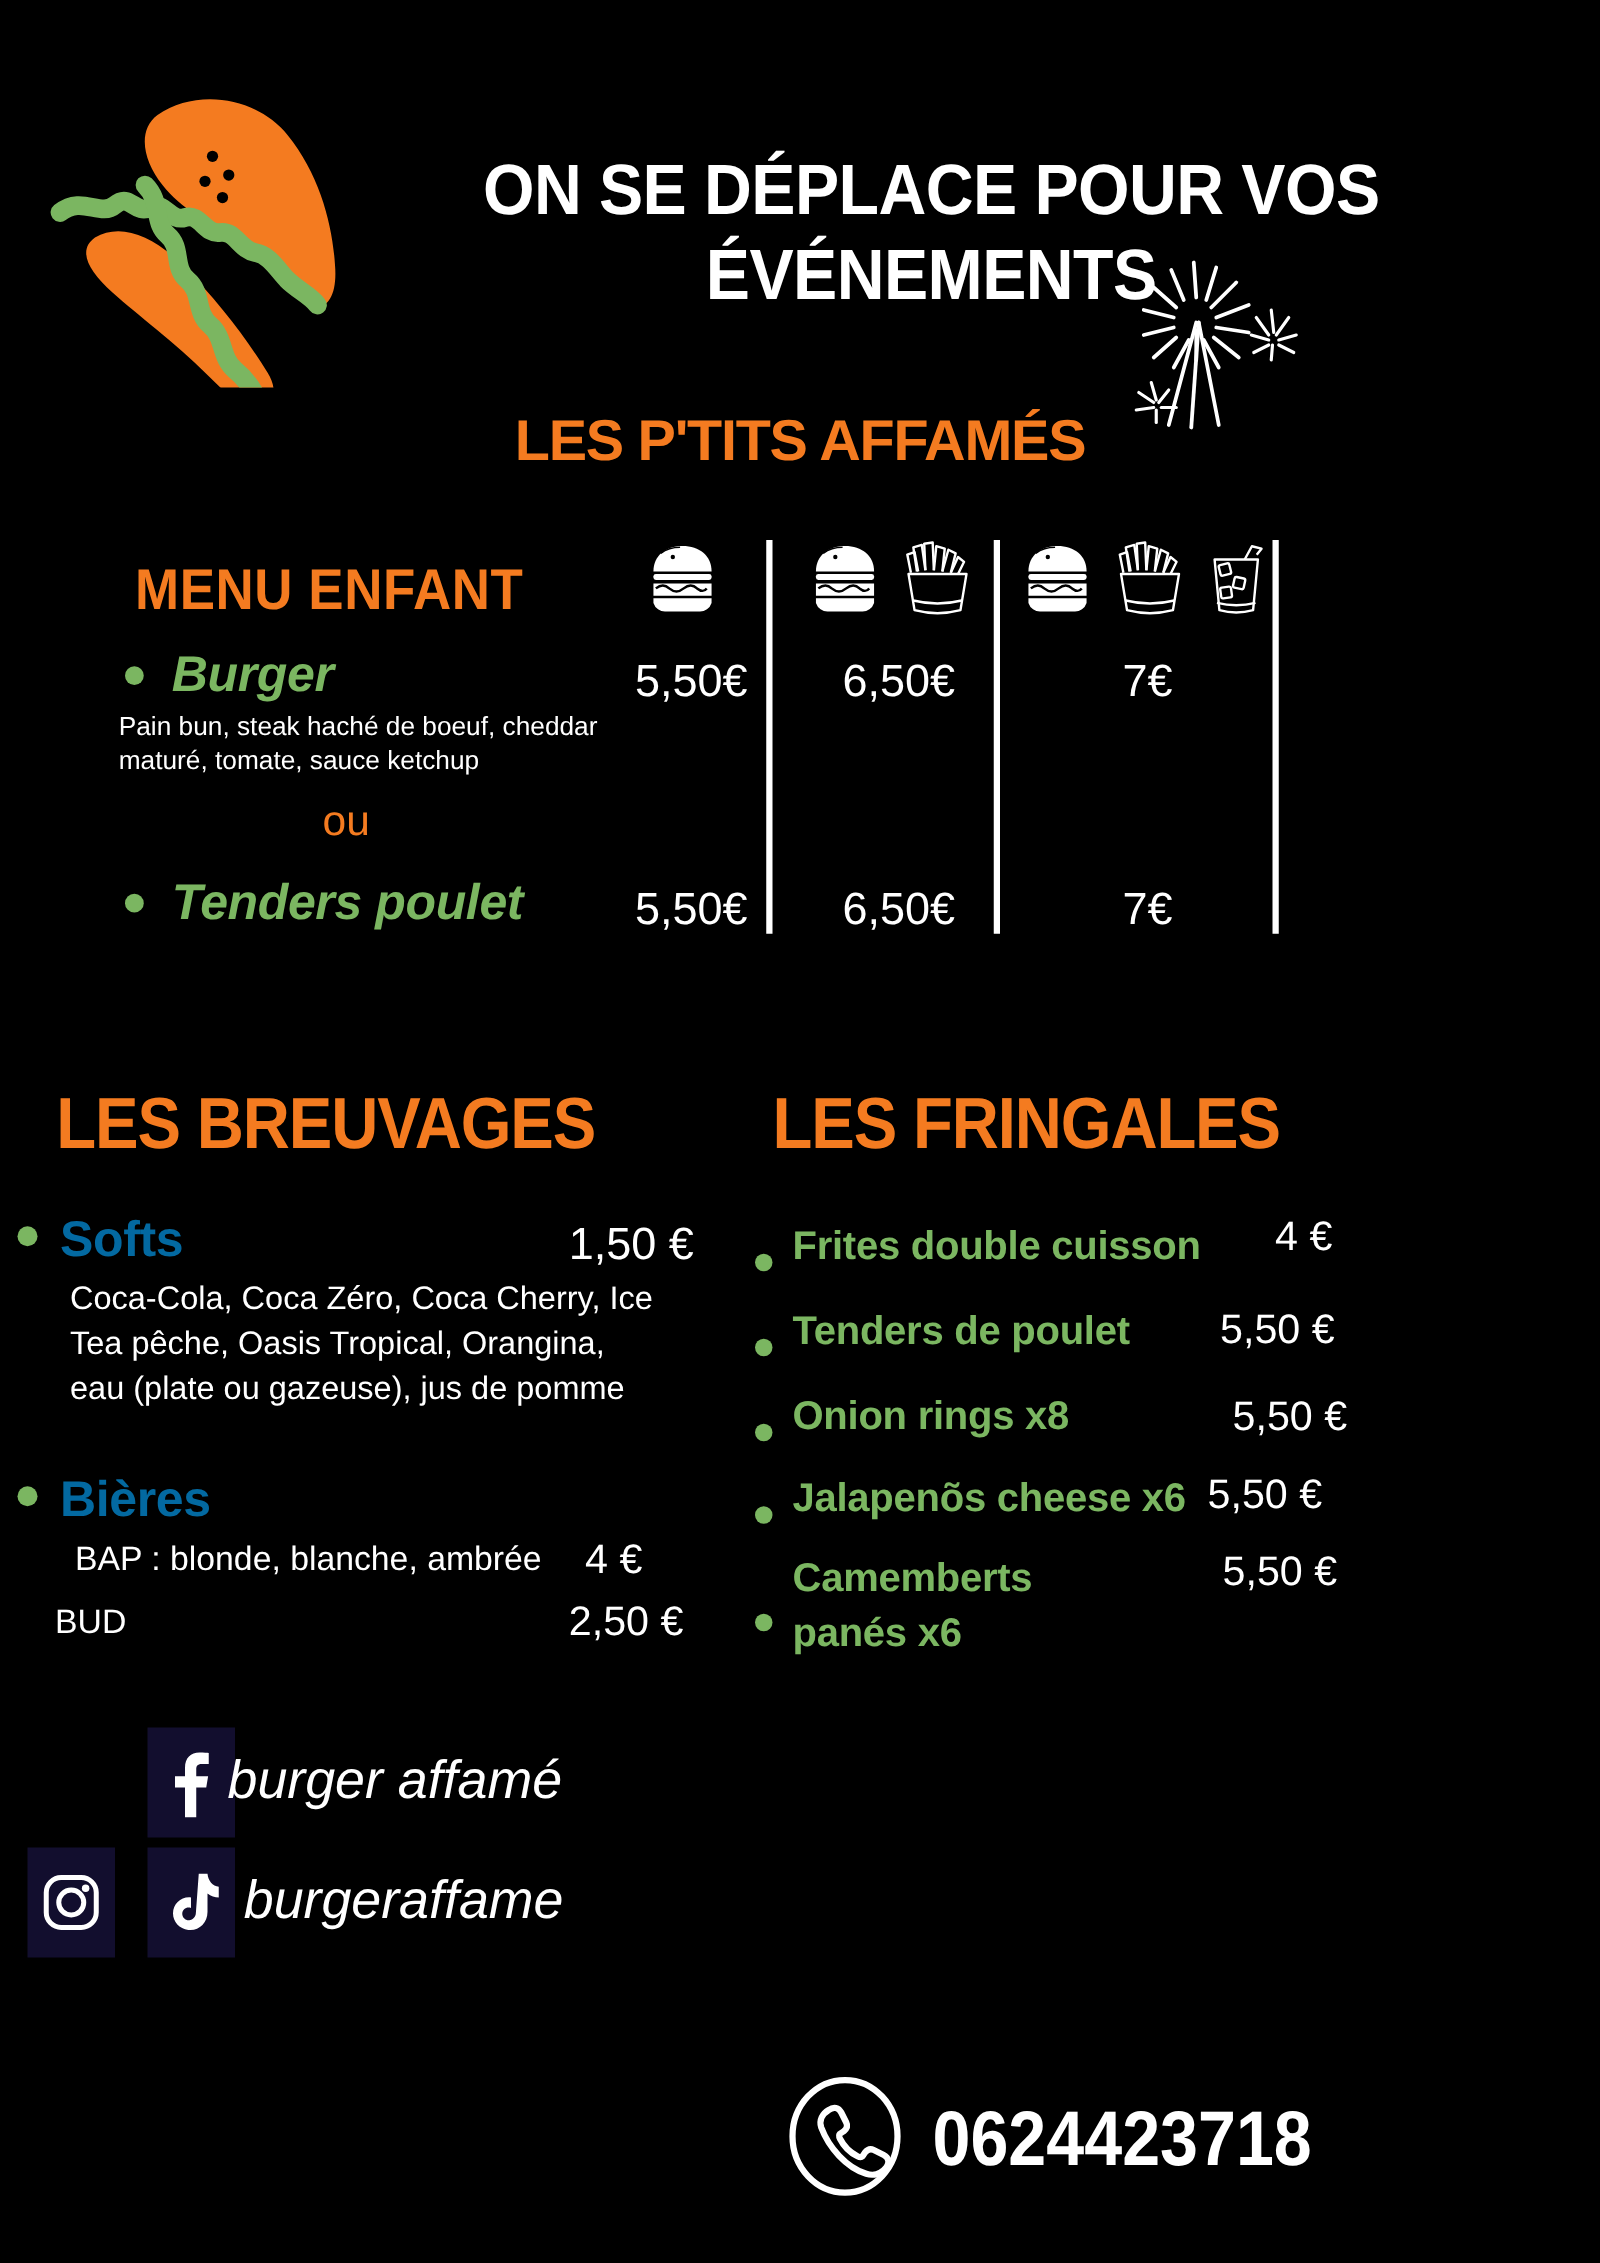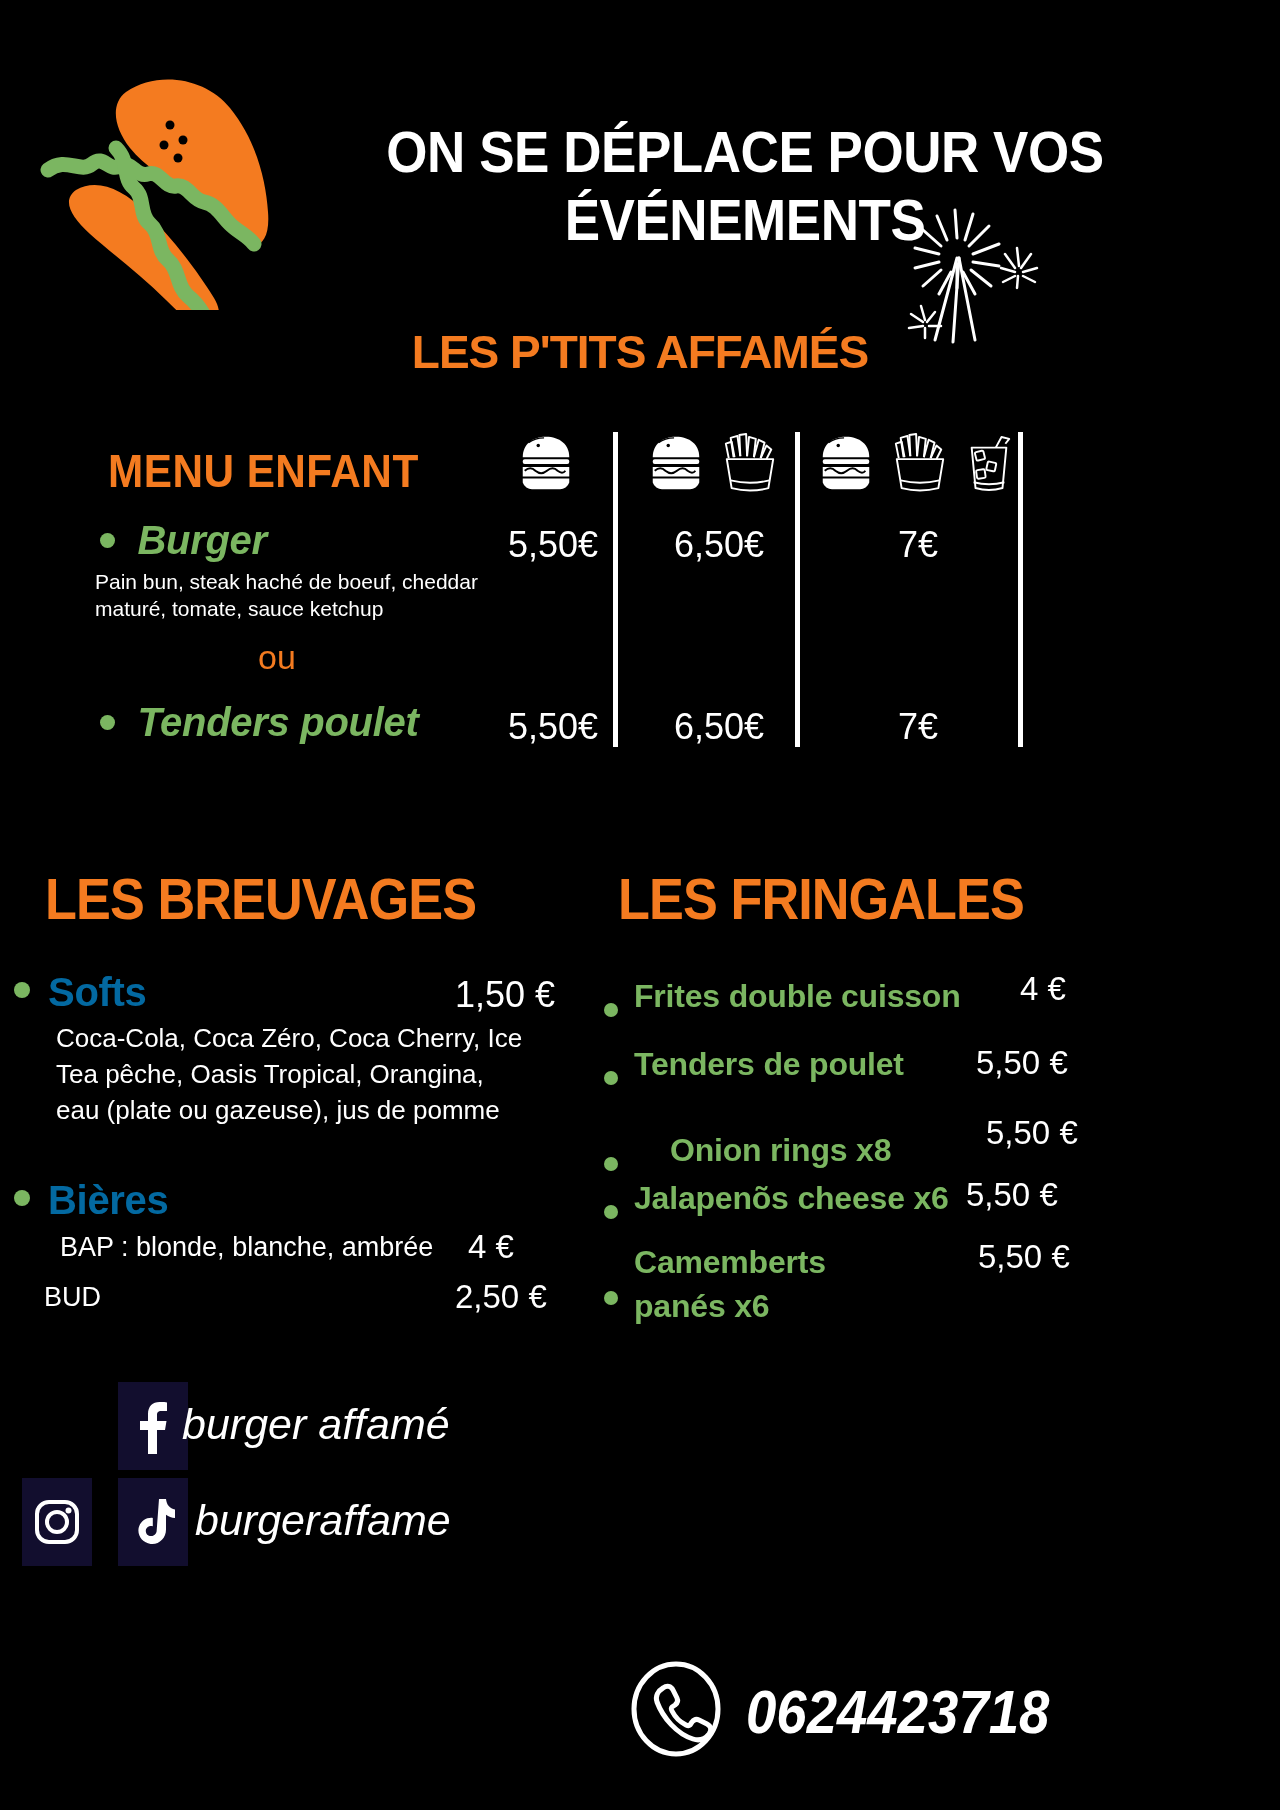--- a/index.html
+++ b/index.html
@@ -294,21 +294,20 @@
   }
   .handle-fb { left: 182px; top: 1400px; }
   .handle-ig { left: 195px; top: 1496px; }
 
   .phone-wrap {
     position: absolute;
     left: 630px; top: 1660px;
     display: flex;
     align-items: center;
     gap: 24px;
-    font-style: italic;
   }
   .phone-number {
     font-family: "Liberation Sans", sans-serif;
     font-weight: bold;
     font-size: 62px;
     letter-spacing: 0px;
     color: #ffffff;
     transform: scaleX(0.88);
     transform-origin: left center;
     white-space: nowrap;
@@ -541,21 +540,21 @@
     <span class="fr-name">Frites double cuisson</span>
   </div>
   <span class="fr-price" style="left:430px; top:10px;">4 €</span>
 
   <div class="fr-item" style="left:14px; top:82px; width:420px;">
     <span class="fr-bullet"></span>
     <span class="fr-name">Tenders de poulet</span>
   </div>
   <span class="fr-price" style="left:386px; top:84px;">5,50 €</span>
 
-  <div class="fr-item" style="left:14px; top:168px; width:420px;gap:36px;">
+  <div class="fr-item" style="left:14px; top:150px; width:420px;">
     <span class="fr-bullet"></span>
     <span class="fr-name">Onion rings x8</span>
   </div>
   <span class="fr-price" style="left:396px; top:154px;">5,50 €</span>
 
   <div class="fr-item" style="left:14px; top:216px; width:430px;">
     <span class="fr-bullet"></span>
     <span class="fr-name">Jalapenõs cheese x6</span>
   </div>
   <span class="fr-price" style="left:376px; top:216px;">5,50 €</span>

